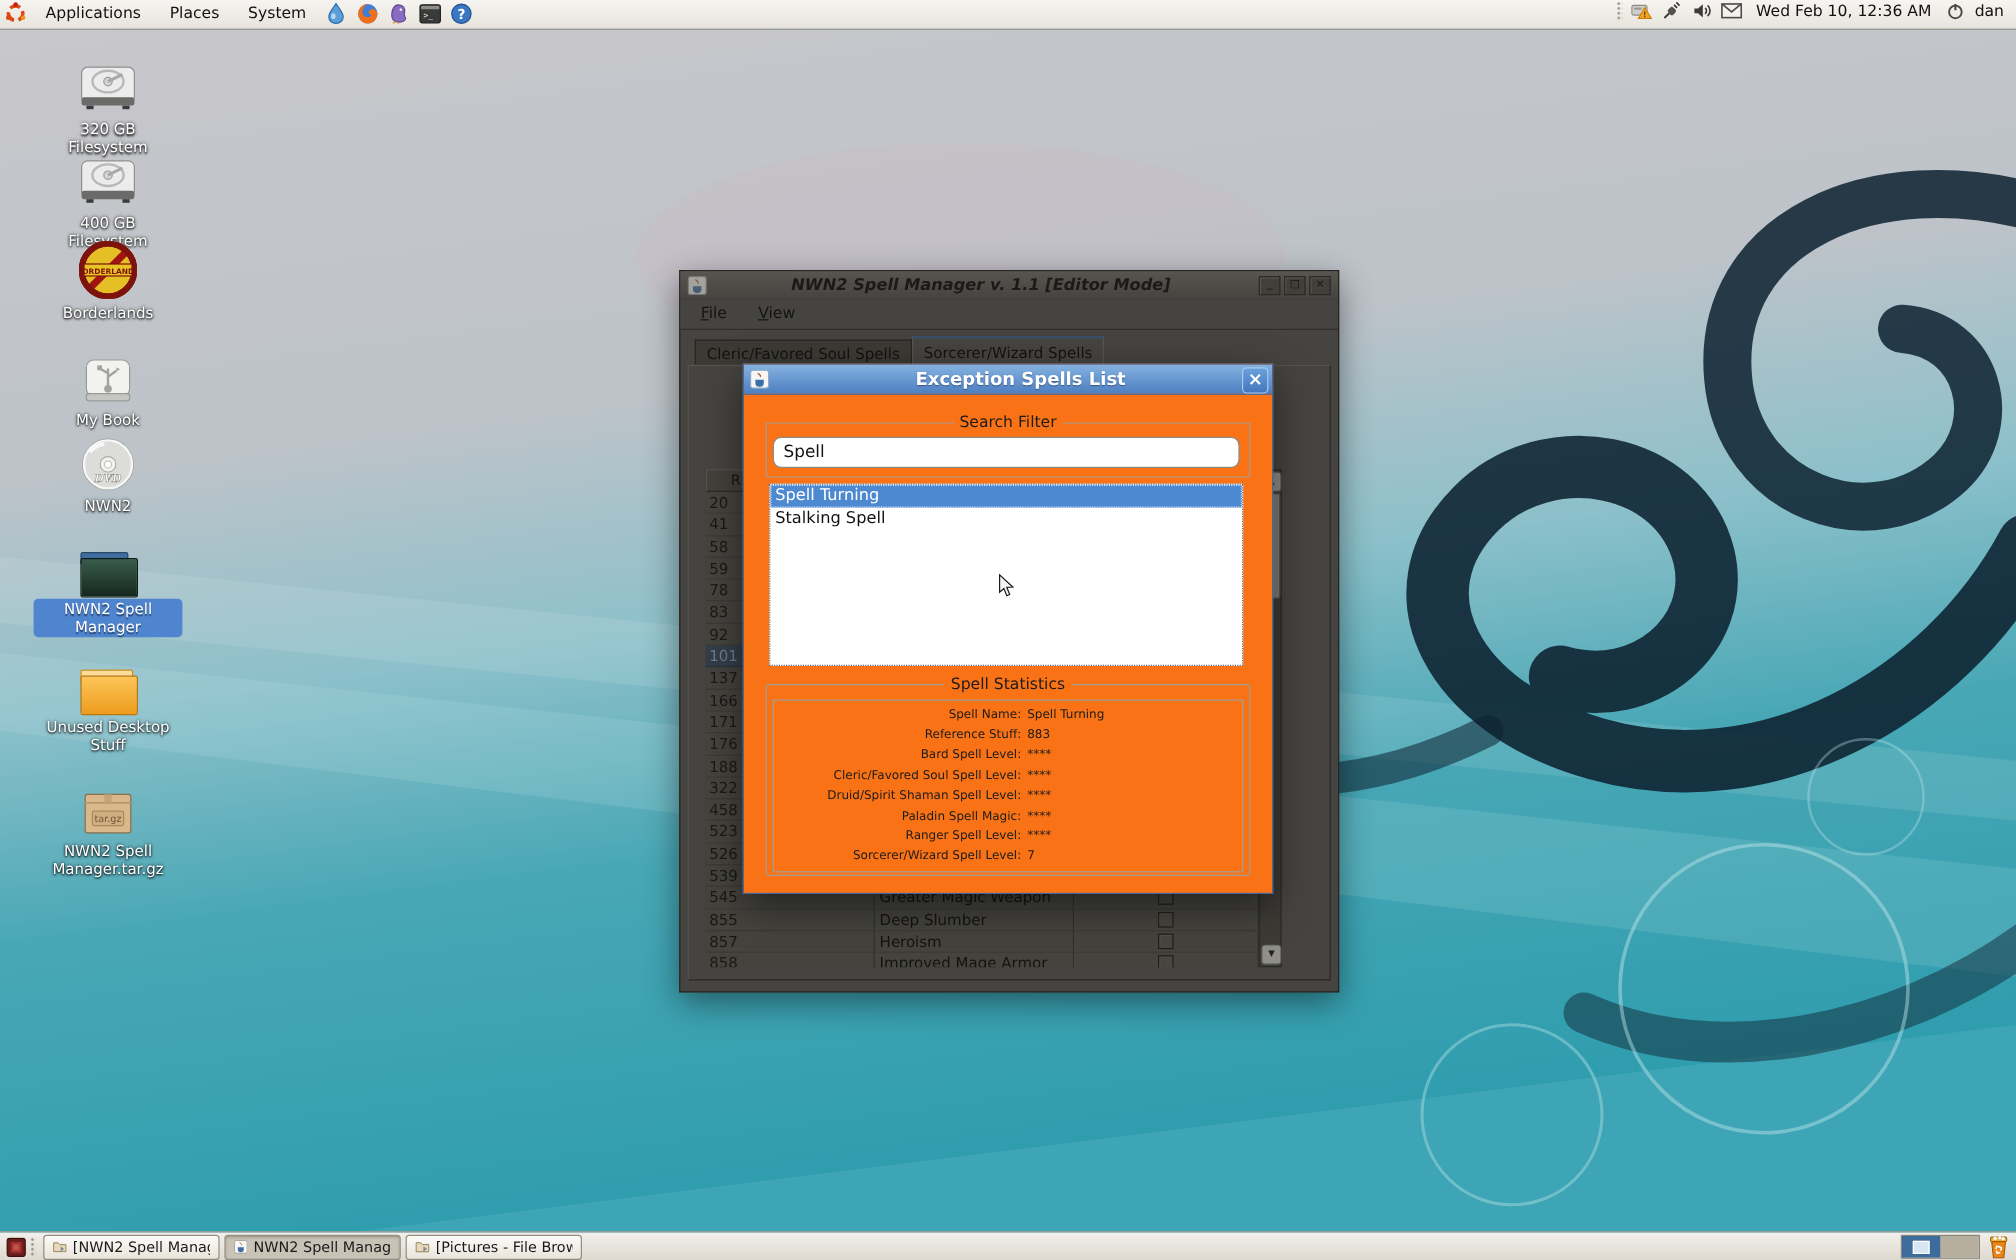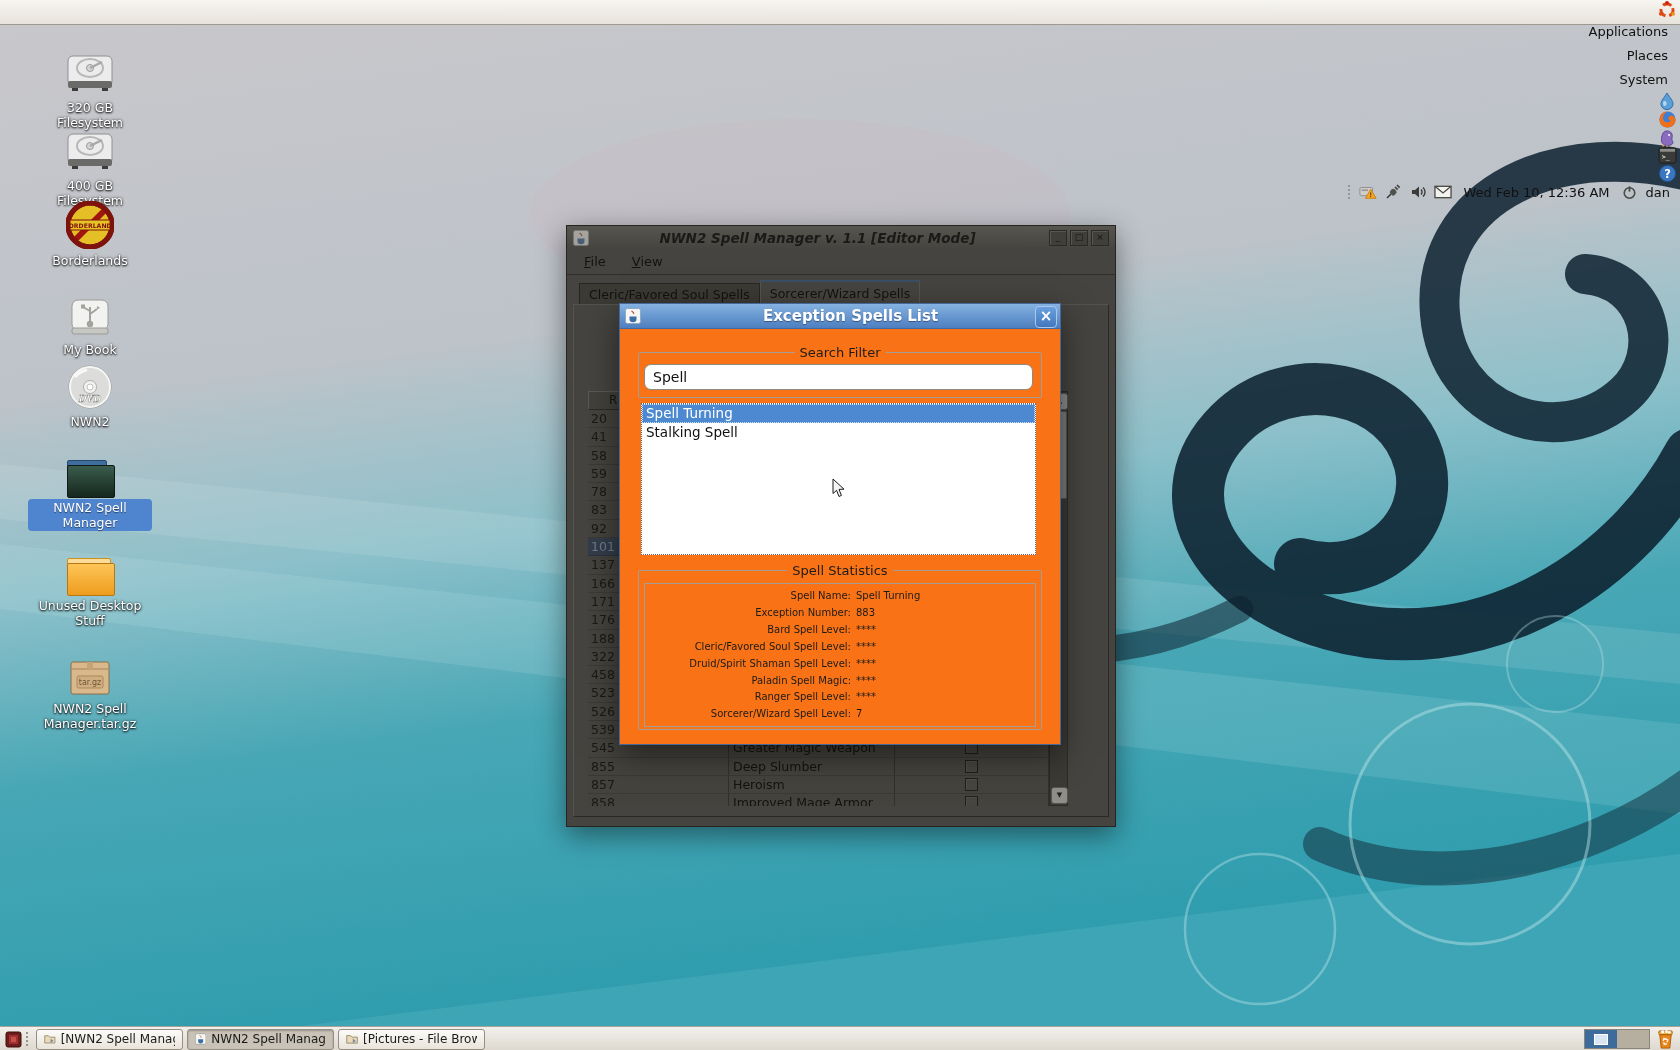--- a/index.html
+++ b/index.html
@@ -2,21 +2,21 @@
 <html><head>
 <meta charset="utf-8">
 <style>
   html,body{margin:0;padding:0;}
   body{width:1680px;height:1050px;overflow:hidden;position:relative;
        font-family:"DejaVu Sans",sans-serif;background:#2f9dae;}
 
   
   #top-panel{position:absolute;left:0;top:0;width:1680px;height:24px;z-index:100;
     background:linear-gradient(#f7f5f1,#e7e3dc);border-bottom:1px solid #9f9a90;
-    display:flex;align-items:flex-end;font-size:13px;color:#111;flex-direction:column;}
+    display:flex;align-items:flex-start;font-size:13px;color:#111;}
   .panel-menu{padding:0 12px;height:24px;line-height:24px;cursor:default;}
   .launcher{width:22px;height:22px;margin:0 2px;display:flex;align-items:center;justify-content:center;}
   #panel-right{margin-left:auto;display:flex;align-items:center;gap:7px;padding-right:8px;}
   .grip{width:5px;height:16px;background-image:radial-gradient(#9a958a 1px,transparent 1.2px);background-size:4px 4px;}
   .tray-ico{width:18px;height:18px;display:flex;align-items:center;justify-content:center;}
   #clock{padding:0 4px;}
   #user-name{padding-right:2px;}
 
   
   #wallpaper{position:absolute;left:0;top:24px;width:1680px;height:1002px;z-index:0;}
@@ -552,21 +552,21 @@
   </div>
 
   <fieldset id="fs-stats">
     <legend>Spell Statistics</legend>
     <div id="stats-box">
       <div class="stat-row">
           <span class="stat-label">Spell Name:</span>
           <span class="stat-value">Spell Turning</span>
         </div>
       <div class="stat-row">
-          <span class="stat-label">Exception Number:</span>
+          <span class="stat-label">Reference Stuff:</span>
           <span class="stat-value">883</span>
         </div>
       <div class="stat-row">
           <span class="stat-label">Bard Spell Level:</span>
           <span class="stat-value">****</span>
         </div>
       <div class="stat-row">
           <span class="stat-label">Cleric/Favored Soul Spell Level:</span>
           <span class="stat-value">****</span>
         </div>

